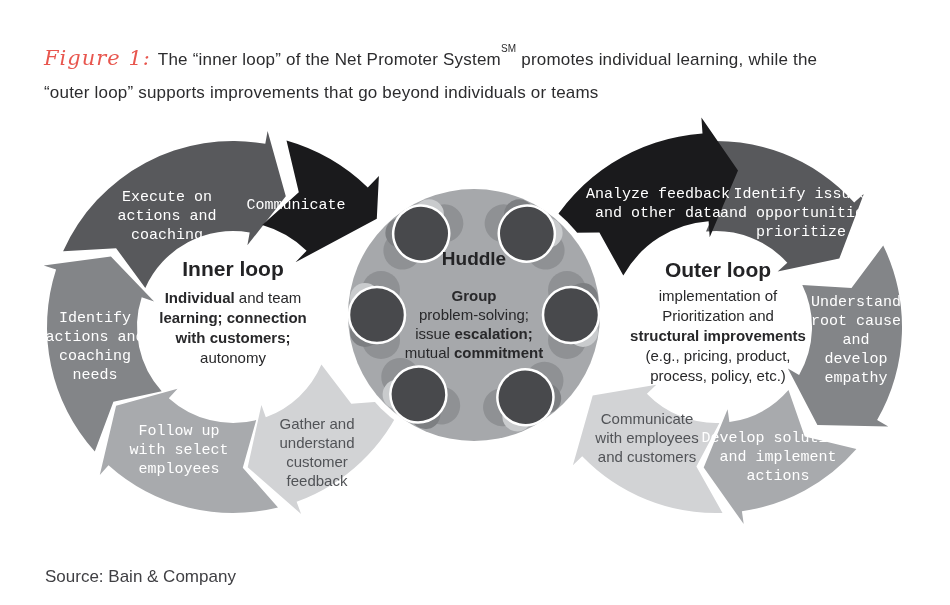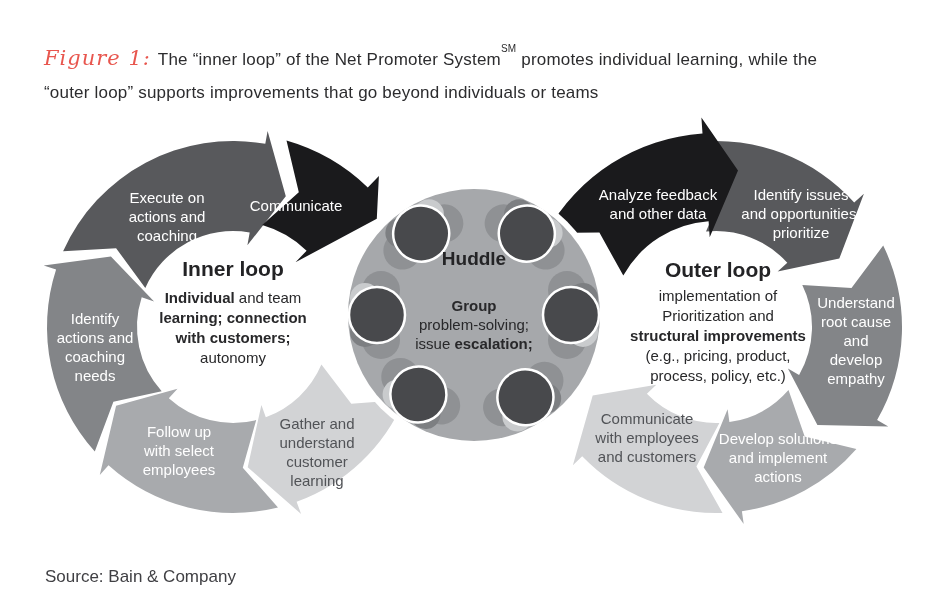--- a/index.html
+++ b/index.html
@@ -7,21 +7,21 @@
          font-family:"Liberation Sans",sans-serif;border-radius:17px;}
   .stage svg{position:absolute;left:0;top:0;width:950px;height:605px;}
   .title{position:absolute;left:44px;top:38px;width:884px;font-size:17px;line-height:33px;
          color:#2c2c2e;letter-spacing:.2px;}
   .title .fig{font-family:"DejaVu Serif",serif;font-style:italic;color:#e8564e;
               font-size:21px;letter-spacing:1px;margin-right:7px;}
   .title sup{font-size:10px;position:relative;top:-6px;}
   .lbl{position:absolute;transform:translate(-50%,-50%);text-align:center;font-size:15px;
        line-height:19px;white-space:nowrap;z-index:3;}
   .lbl span{display:block;}
-  .white{color:#ffffff;}
+  .white{color:#ffffff;font-family:Liberation Mono, monospace;}
   .darktx{color:#515357;}
   .loop-heading{position:absolute;transform:translate(-50%,-50%);font-size:21px;font-weight:700;
        color:#232325;white-space:nowrap;z-index:3;}
   .huddle-heading{position:absolute;transform:translate(-50%,-50%);font-size:19px;font-weight:700;
        color:#242426;white-space:nowrap;z-index:3;}
   .desc{position:absolute;transform:translate(-50%,-50%);text-align:center;font-size:15px;
        line-height:20px;color:#28282a;white-space:nowrap;z-index:3;}
   .desc .line{display:block;}
   .desc b{font-weight:700;}
   .huddle-desc{line-height:19px;}
@@ -119,36 +119,37 @@
   </div>
   <div class="lbl white" style="left:179px;top:450px;">
     <span>Follow up</span>
     <span>with select</span>
     <span>employees</span>
   </div>
   <div class="lbl darktx" style="left:317px;top:452px;">
     <span>Gather and</span>
     <span>understand</span>
     <span>customer</span>
-    <span>learning</span>
+    <span>feedback</span>
   </div>
 
   <div class="loop-heading" style="left:233px;top:269px;">Inner loop</div>
   <div class="desc" style="left:233px;top:328px;">
     <span class="line"><b>Individual</b><span> and team</span></span>
     <span class="line"><b>learning; connection</b></span>
     <span class="line"><b>with customers;</b></span>
     <span class="line">autonomy</span>
   </div>
 
   <div class="huddle-heading" style="left:474px;top:259px;">Huddle</div>
   <div class="desc huddle-desc" style="left:474px;top:324px;">
     <span class="line"><b>Group</b></span>
     <span class="line">problem-solving;</span>
     <span class="line"><span>issue </span><b>escalation;</b></span>
+    <span class="line"><span>mutual </span><b>commitment</b></span>
   </div>
 
   <div class="lbl white" style="left:658px;top:204px;">
     <span>Analyze feedback</span>
     <span>and other data</span>
   </div>
   <div class="lbl white" style="left:801px;top:213px;">
     <span>Identify issues</span>
     <span>and opportunities;</span>
     <span>prioritize</span>

